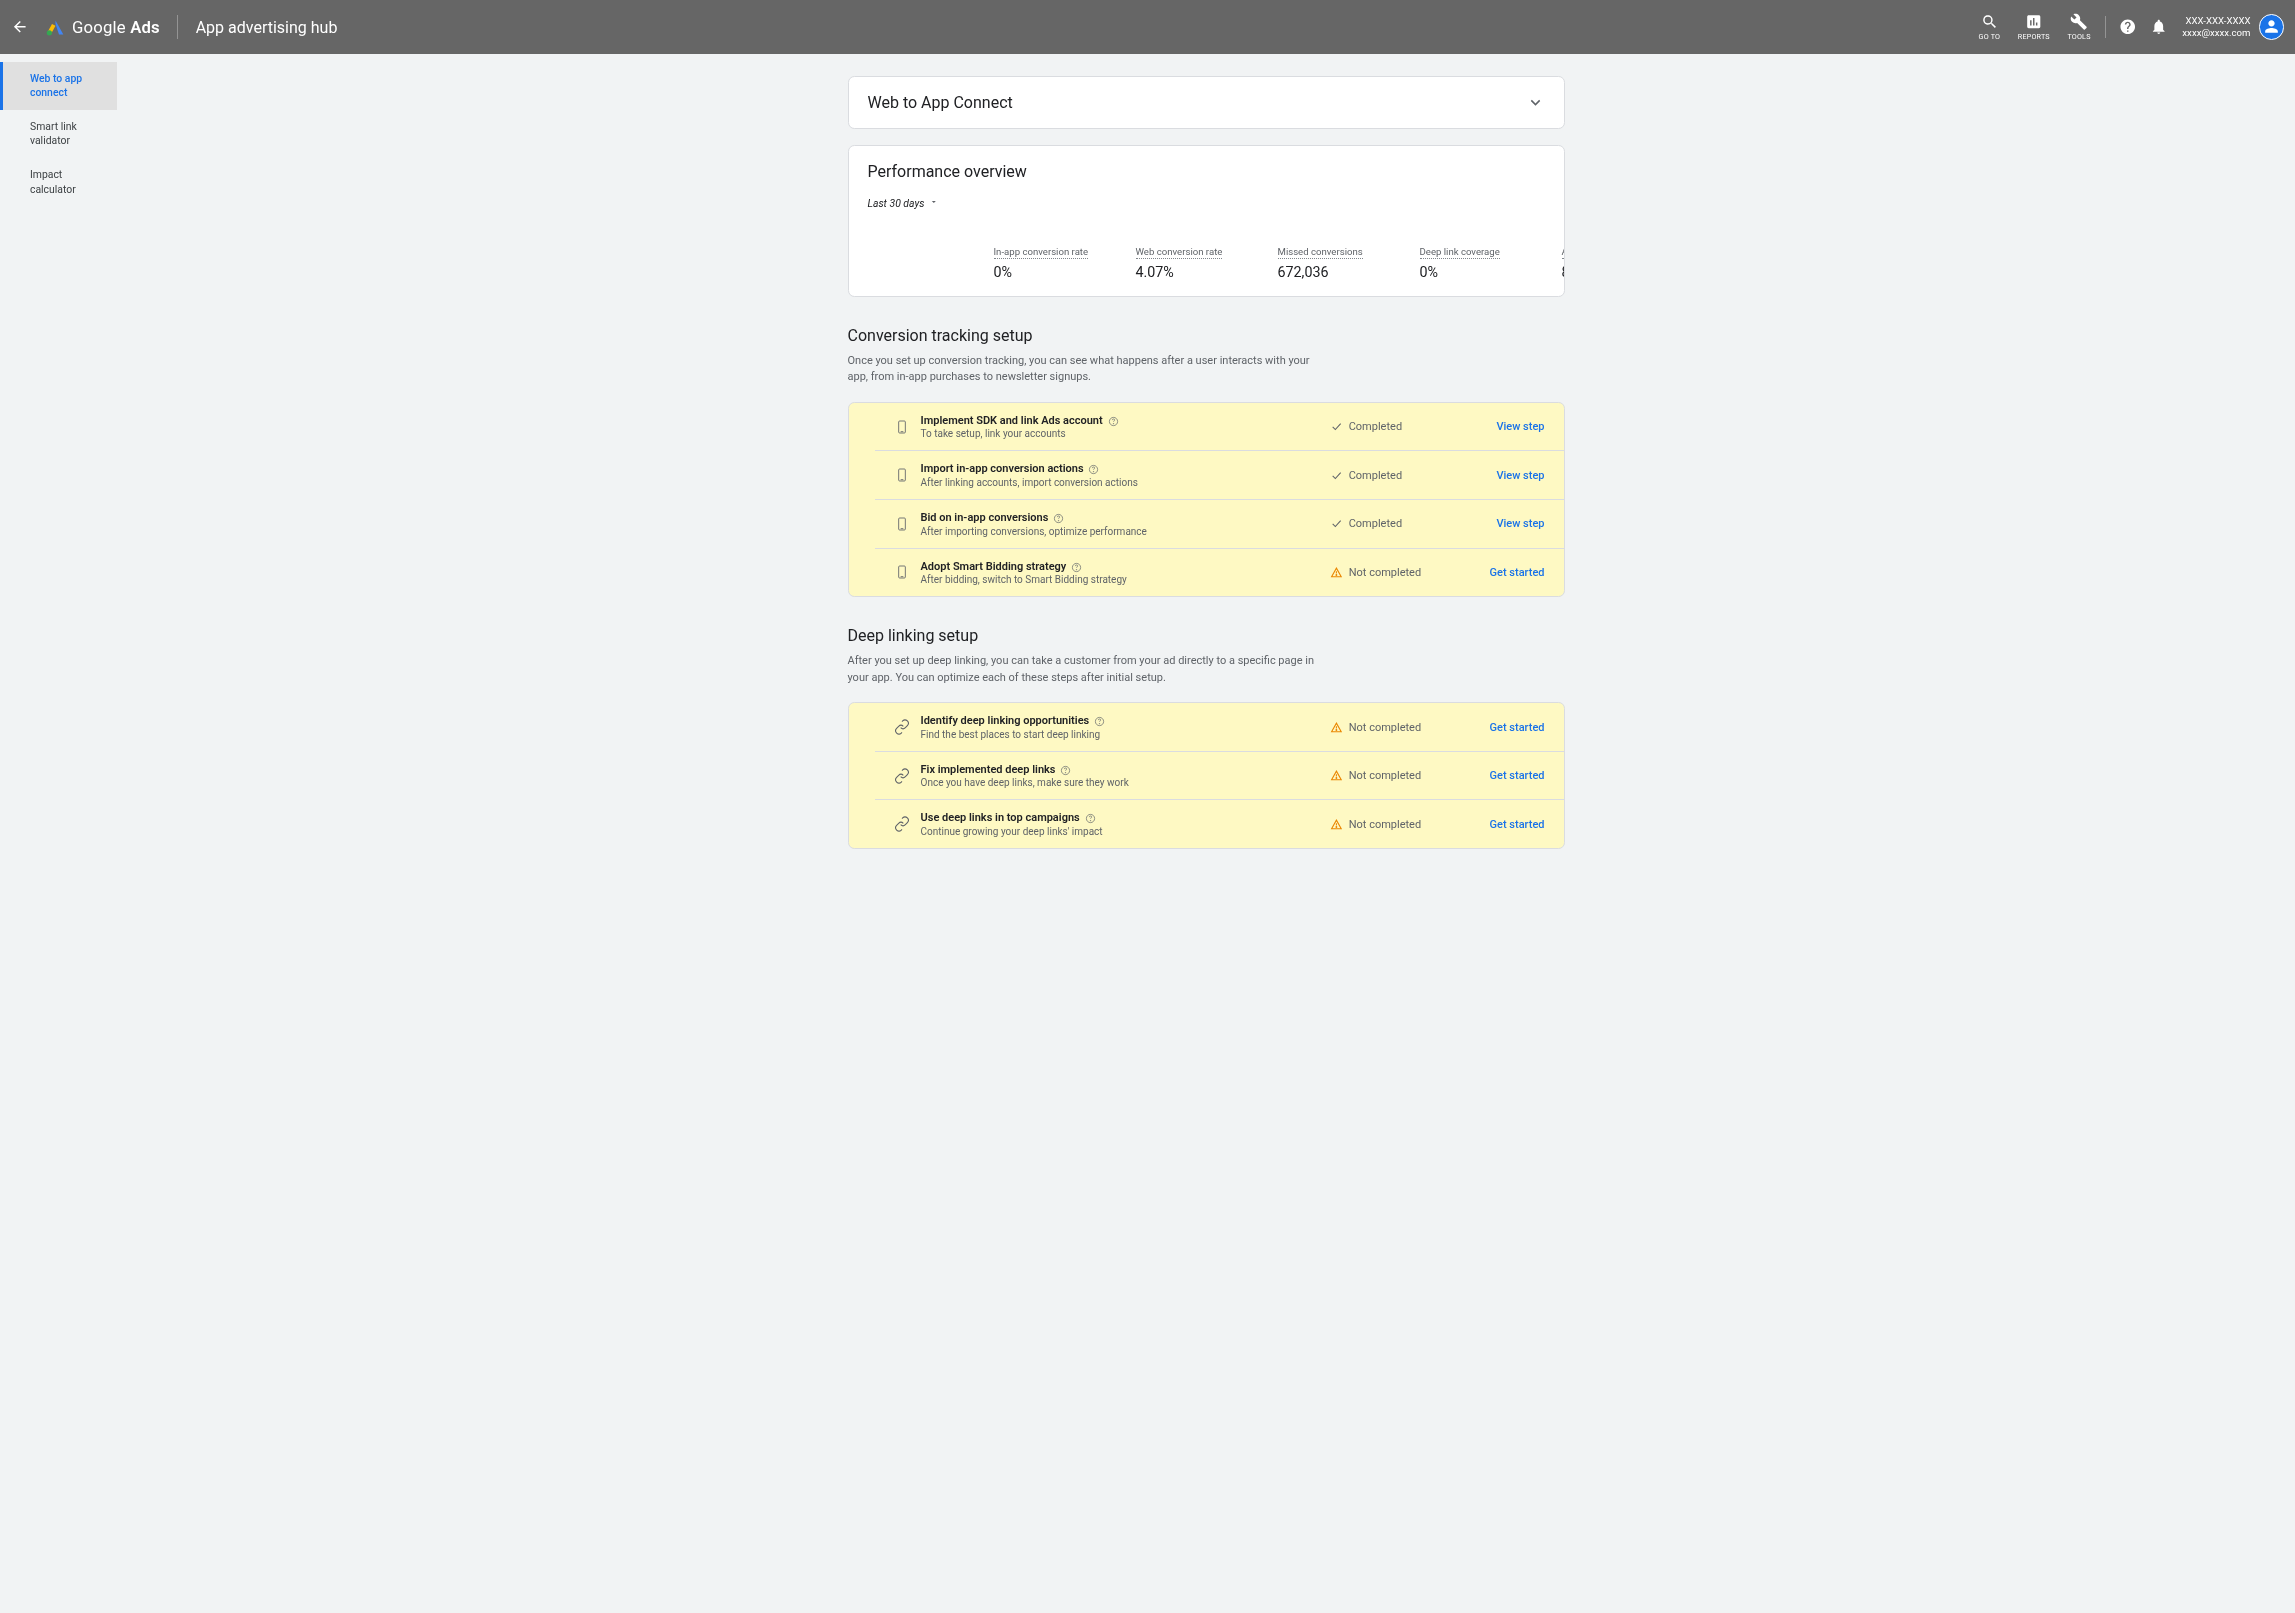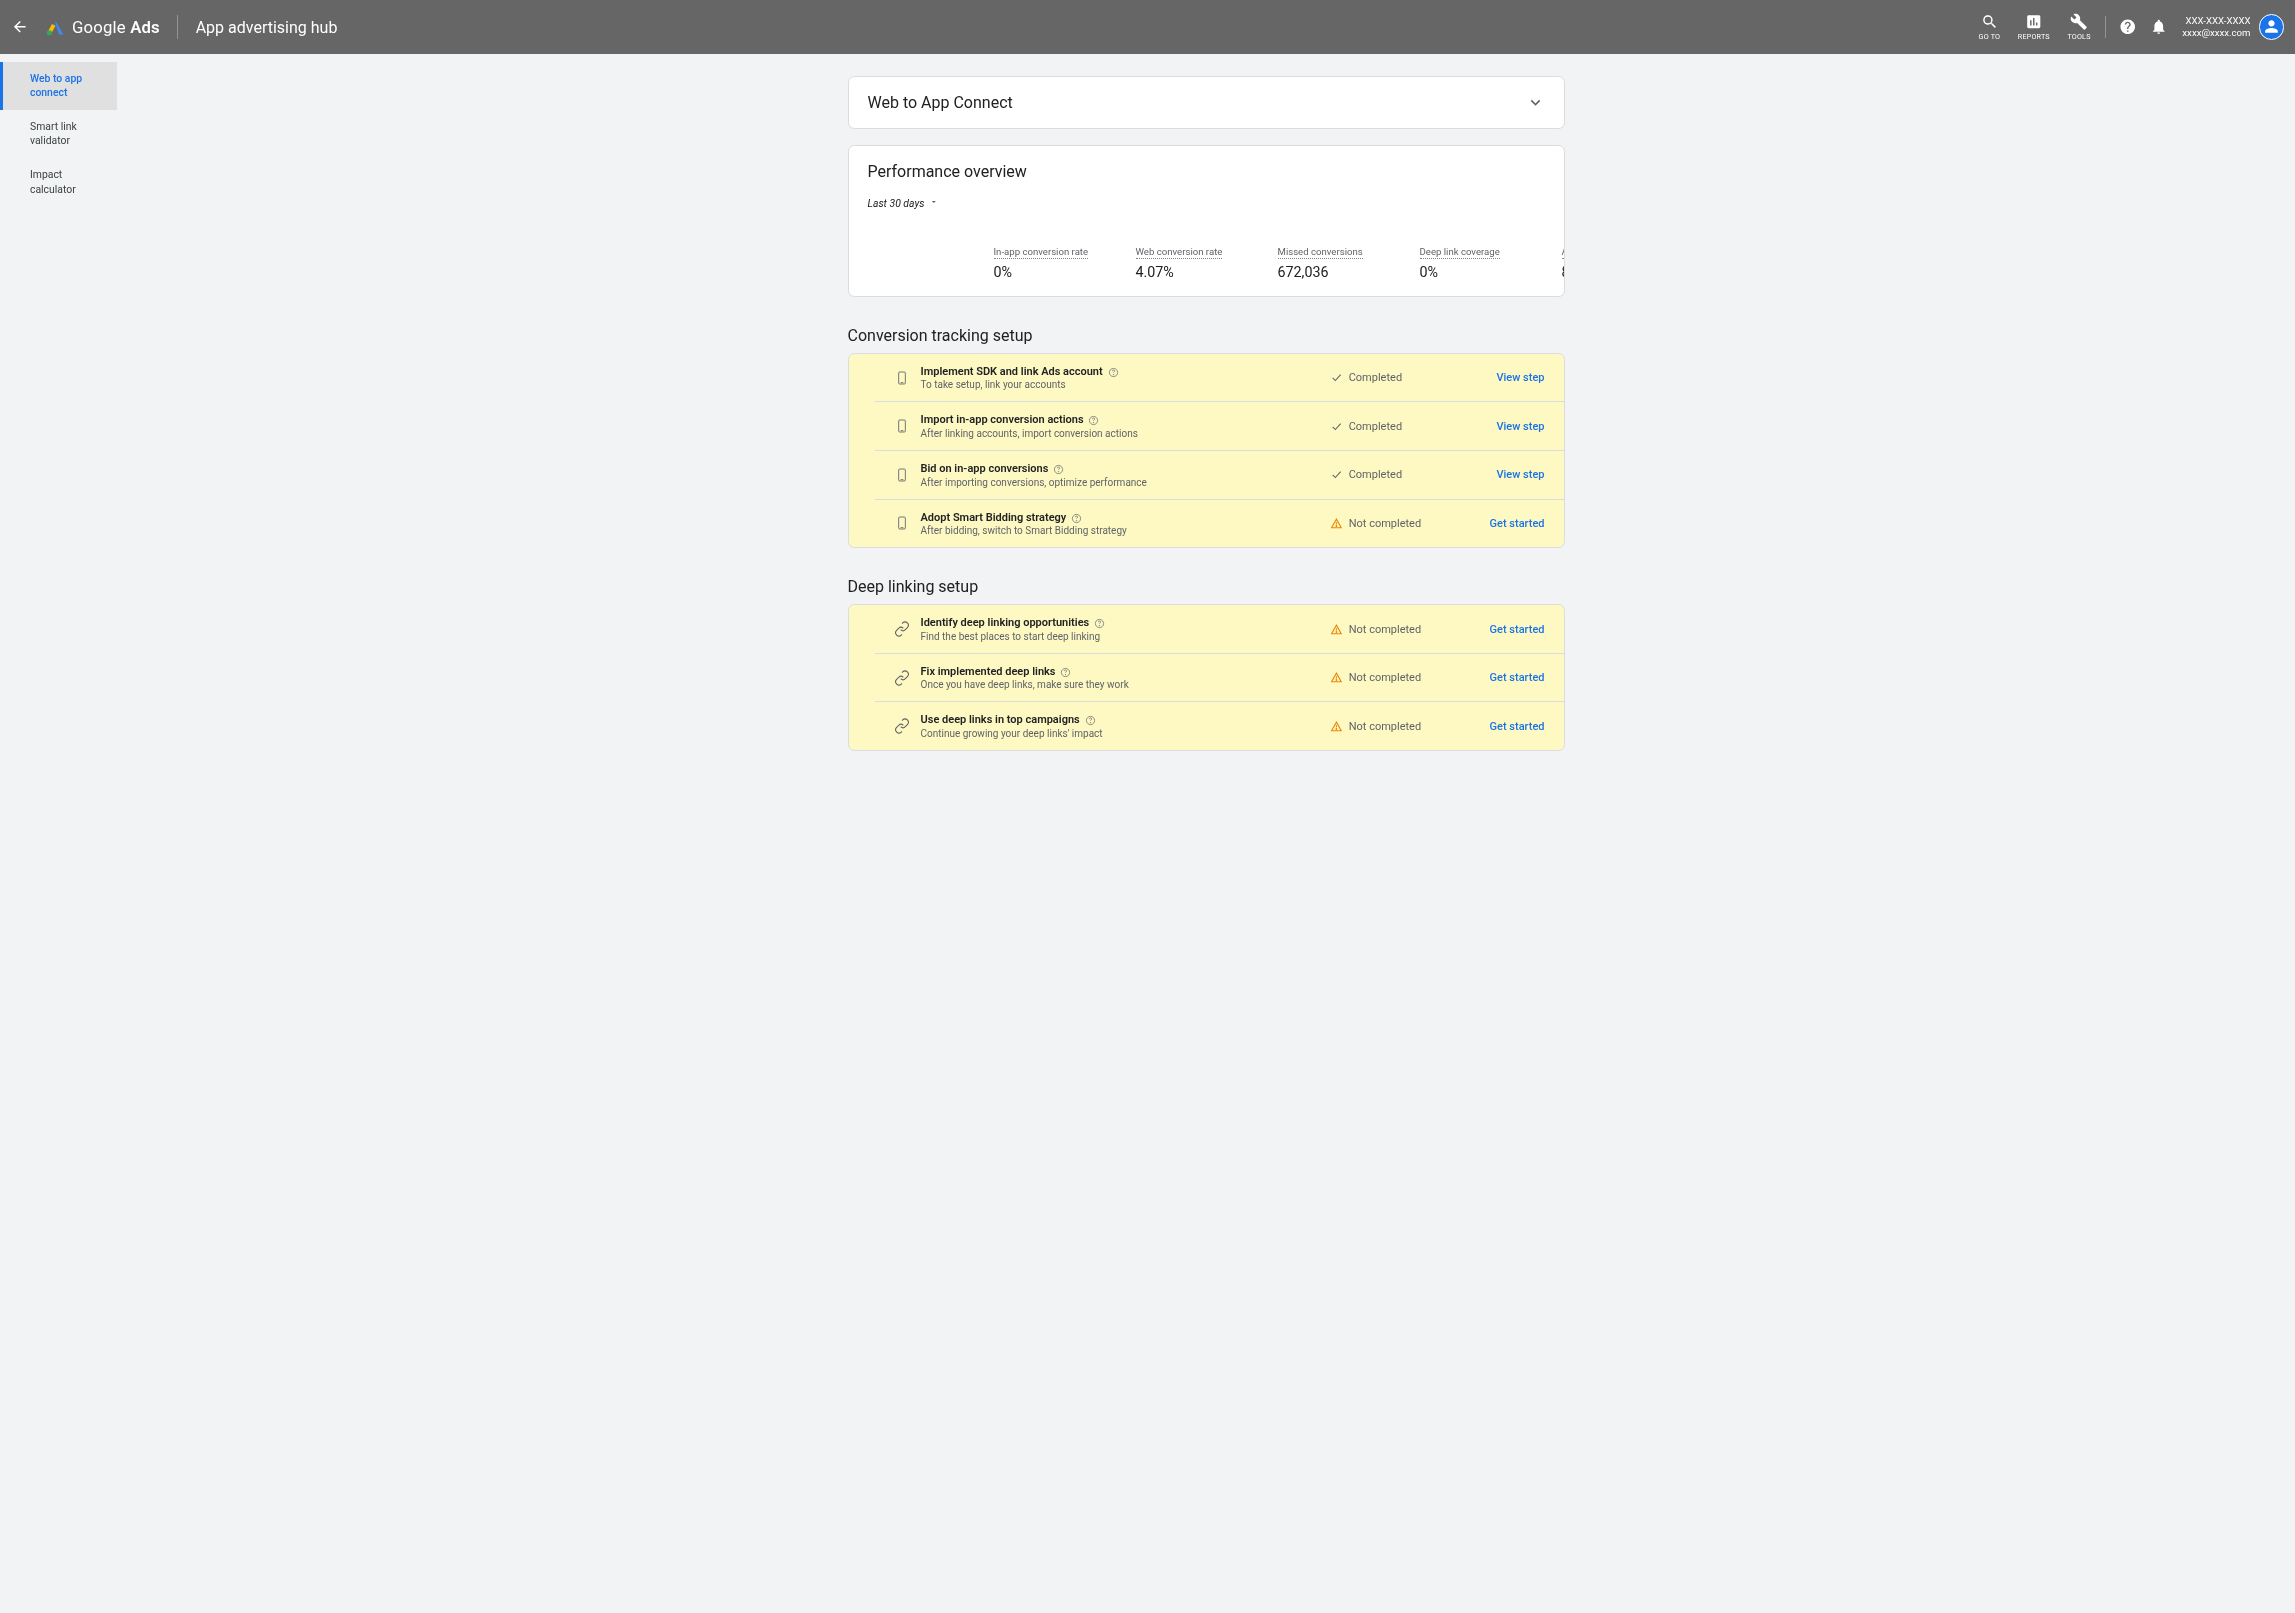--- a/index.html
+++ b/index.html
@@ -182,20 +182,21 @@
           </div>
           <div class="metric">
             <span class="metric-label">App bidding coverage</span>
             <div class="metric-value">80.3%</div>
           </div>
         </div>
       </div>
 
       <div class="section">
         <div class="section-title">Conversion tracking setup</div>
+        <div class="section-desc">Once you set up conversion tracking, you can see what happens after a user interacts with your app, from in-app purchases to newsletter signups.</div>
         <div class="steps-card" id="conv-steps">
             <div class="step-row">
               <div class="step-icon"><svg viewBox="0 0 24 24">
                   <rect x="7" y="3" width="10" height="18" rx="1.5"></rect>
                   <line x1="10" y1="19" x2="14" y2="19"></line>
                 </svg></div>
               <div class="step-text">
                 <div class="step-title-row">
                   <span class="step-title">Implement SDK and link Ads account</span>
                   <span class="help-icon"><svg viewBox="0 0 24 24" stroke="#5f6368" stroke-width="1.5" fill="none">
@@ -286,20 +287,21 @@
                   </svg></span>
                 <span>Not completed</span>
               </div>
               <div class="step-action">Get started</div>
             </div>
           </div>
       </div>
 
       <div class="section">
         <div class="section-title">Deep linking setup</div>
+        <div class="section-desc">After you set up deep linking, you can take a customer from your ad directly to a specific page in your app. You can optimize each of these steps after initial setup.</div>
         <div class="steps-card" id="dl-steps">
             <div class="step-row">
               <div class="step-icon"><svg viewBox="0 0 24 24">
                   <path d="M10 13a5 5 0 0 0 7.07 0l3-3a5 5 0 0 0-7.07-7.07l-1 1" stroke-width="1.6"></path>
                   <path d="M14 11a5 5 0 0 0-7.07 0l-3 3a5 5 0 0 0 7.07 7.07l1-1" stroke-width="1.6"></path>
                 </svg></div>
               <div class="step-text">
                 <div class="step-title-row">
                   <span class="step-title">Identify deep linking opportunities</span>
                   <span class="help-icon"><svg viewBox="0 0 24 24" stroke="#5f6368" stroke-width="1.5" fill="none">

